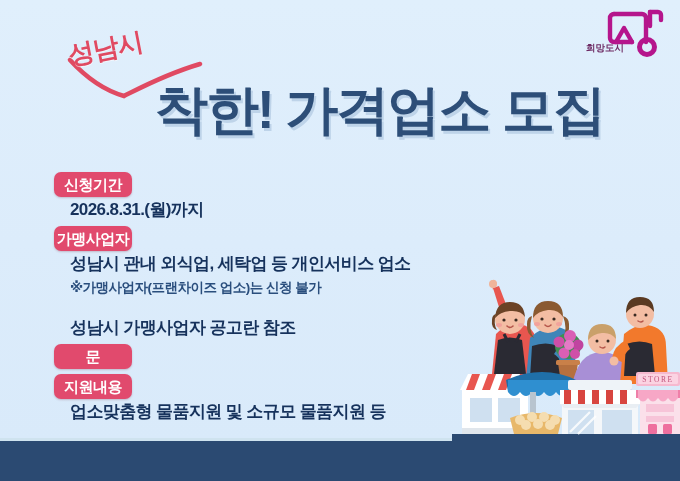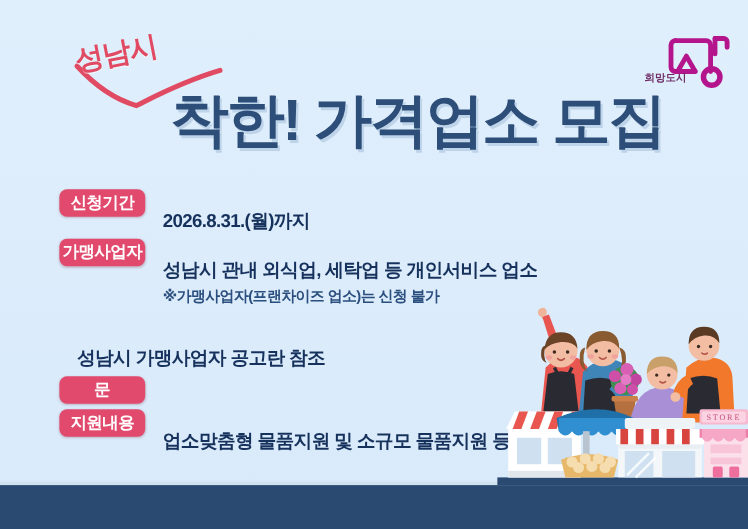--- a/index.html
+++ b/index.html
@@ -37,21 +37,21 @@
     left: 0; top: 441px;
     width: 680px;
     height: 40px;
     background: #2b4a72;
   }
 
   
   .logo {
     position: absolute;
     right: 14px;
-    top: 25px;
+    top: 2px;
     width: 86px;
     height: 56px;
   }
   .logo svg { display: block; }
 
   
   .eyebrow {
     position: absolute;
     left: 66px;
     top: 34px;
@@ -101,20 +101,21 @@
   .info {
     position: absolute;
     left: 54px;
     top: 172px;
     width: 470px;
   }
   .row {
     display: flex;
     align-items: flex-start;
     margin-bottom: 5px;
+    flex-direction: column;
   }
   .row.gap-before { margin-top: 18px; }
   .badge {
     flex: 0 0 auto;
     width: 78px;
     height: 25px;
     border-radius: 7px;
     background: #e14a6d;
     color: #ffffff;
     font-size: 15px;
@@ -125,21 +126,20 @@
     box-shadow: 0 1px 2px rgba(120,40,60,0.25);
     box-sizing: border-box;
   }
   .badge.spaced {
     letter-spacing: 12px;
     text-indent: 12px;
   }
   .row-body {
     margin-left: 16px;
     padding-top: 1px;
-    margin-top: 16px;
   }
   .row-text {
     color: #16325c;
     font-size: 17px;
     font-weight: 700;
     letter-spacing: -0.6px;
     line-height: 23px;
     white-space: nowrap;
   }
   .row-note {

